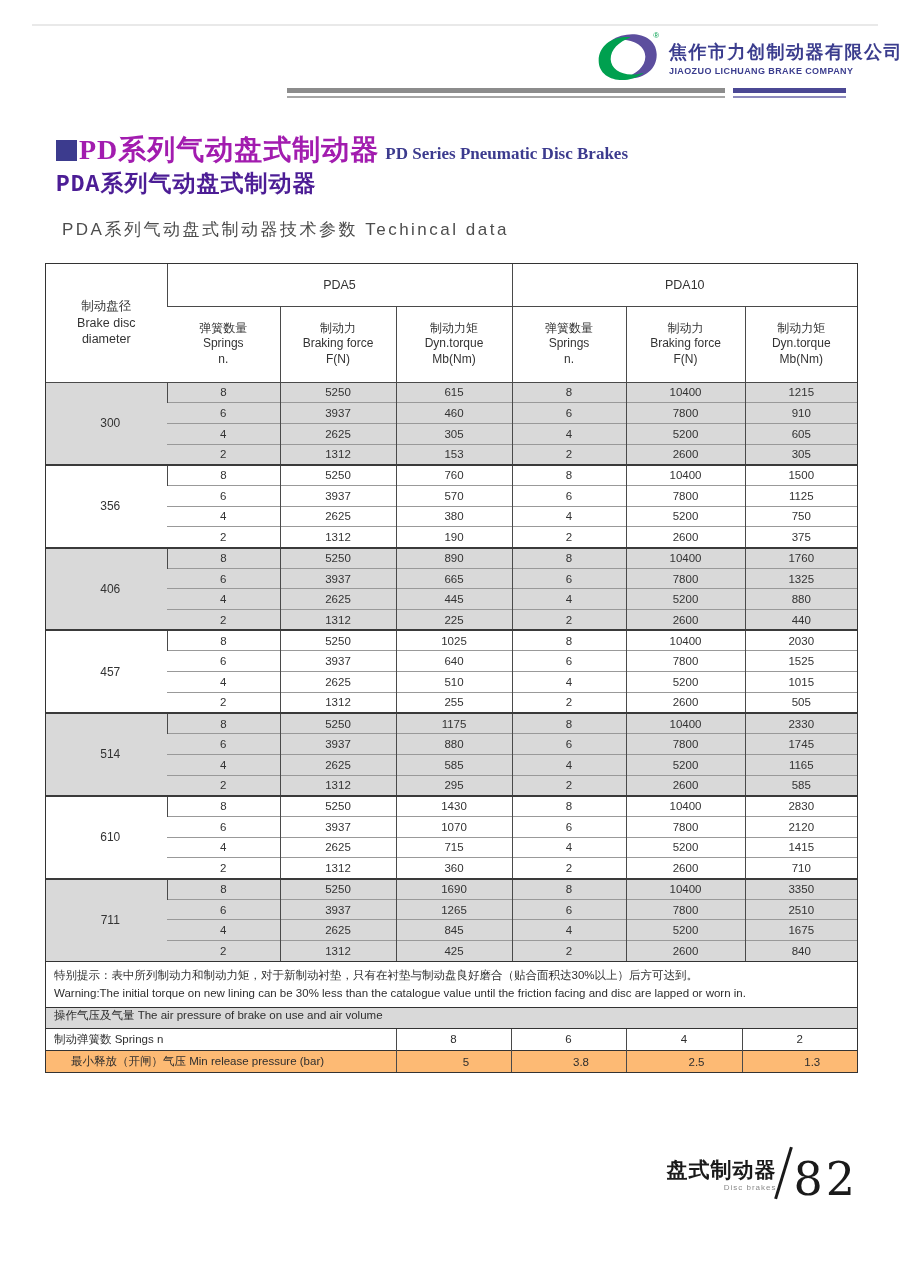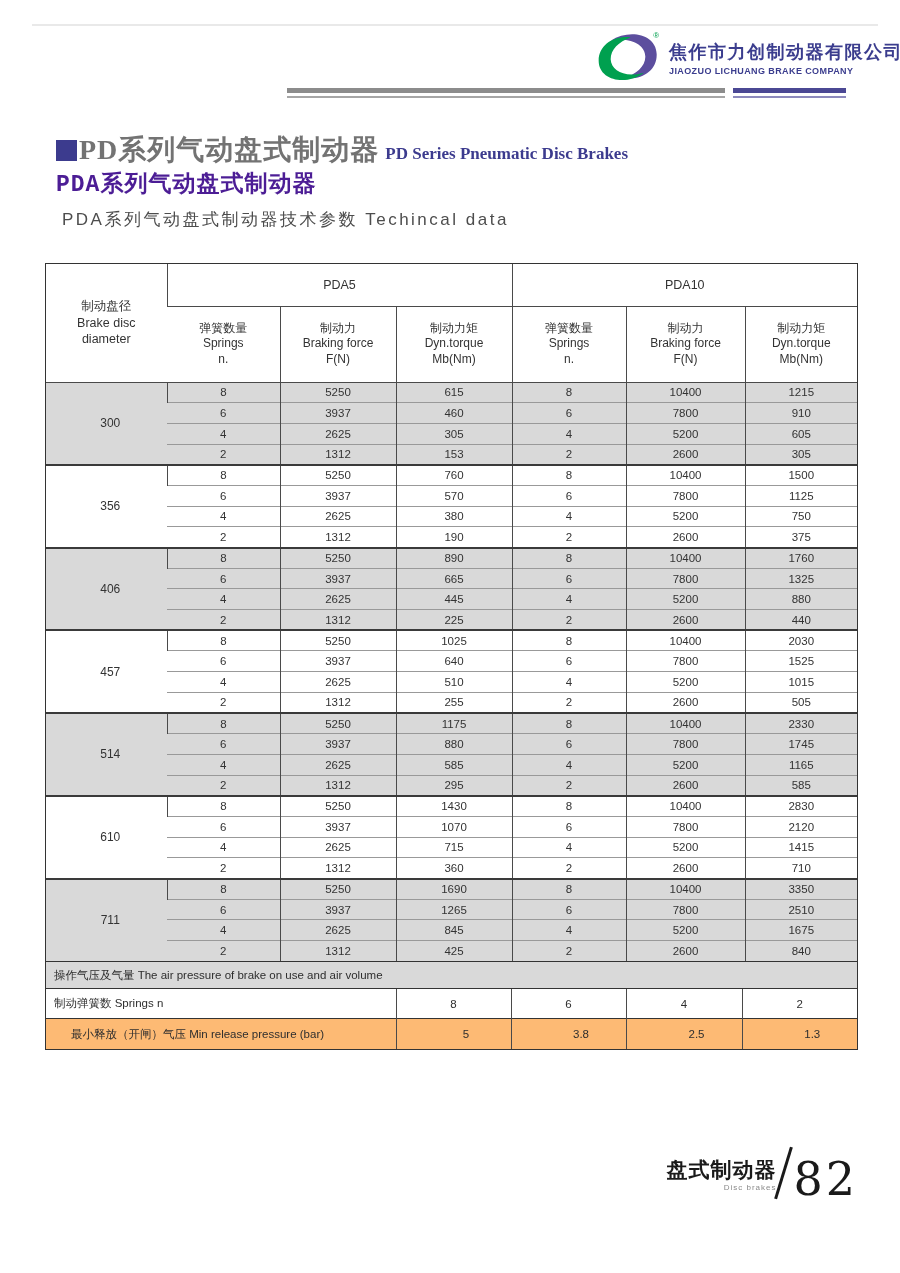--- a/index.html
+++ b/index.html
@@ -24,27 +24,27 @@
   .divider-gray  { position:absolute; left:287px; top:88px; width:438px; height:5px; background:#8c8c8c; }
   .divider-gray2 { position:absolute; left:287px; top:96px; width:438px; height:2px; background:#a6a6a6; }
   .divider-purple  { position:absolute; left:733px; top:88px; width:113px; height:5px; background:#4b4894; }
   .divider-purple2 { position:absolute; left:733px; top:96px; width:113px; height:2px; background:#8d8abd; }
 
   
   .title-row { position:absolute; left:56px; top:131px; white-space:nowrap; }
   .title-square { display:inline-block; width:21px; height:21px; background:#3c3b8e;
     vertical-align:baseline; margin-right:2px; transform:translateY(2px); }
   .title-cn { font-family:"Liberation Serif","DejaVu Serif",serif; font-weight:bold;
-    font-size:28px; color:#737373; letter-spacing:1px; }
+    font-size:28px; color:#a21caf; letter-spacing:1px; }
   .title-en { font-family:"Liberation Serif","DejaVu Serif",serif; font-weight:bold;
     font-size:17px; color:#3c3b8e; margin-left:6px; }
   .subtitle { position:absolute; left:56px; top:168px;
     font-family:Liberation Mono, monospace; font-weight:bold;
     font-size:23px; color:#4c1d95; letter-spacing:1px; }
-  .table-title { position:absolute; left:62px; top:208px; font-size:17px; color:#4d4d4d;
+  .table-title { position:absolute; left:62px; top:218px; font-size:17px; color:#4d4d4d;
     letter-spacing:2.5px; }
 
   
   .tbl-wrap { position:absolute; left:45px; top:263px; width:813px; border:1px solid #333; }
   table { border-collapse:collapse; table-layout:fixed; width:811px; }
   .t-main th, .t-main td { text-align:center; vertical-align:middle; font-weight:normal;
     color:#333; }
   .t-main th { border-left:1px solid #4a4a4a; border-bottom:1px solid #4a4a4a;
     font-size:12px; line-height:1.3; }
   .t-main th:first-child, .t-main td:first-child { border-left:none; }
@@ -52,24 +52,24 @@
   .t-main thead tr.hrow2 th { height:76px; }
   .t-main td { border-left:1px solid #4a4a4a; border-top:1px solid #999;
     font-size:11.5px; height:20.7px; }
   .t-main tr.group-start td { border-top:2px solid #3a3a3a; }
   .t-main tr.group-start.first td { border-top:1px solid #333; }
   .t-main tr.shade td { background:#d9d9d9; }
   .t-main td.diam { font-size:12px;padding-left:8px; }
 
   .notes { border-top:1px solid #333; padding:5px 8px 4px 8px; font-size:11.5px;
     line-height:1.55; color:#2e2e2e; }
-  .band { border-top:1px solid #333; background:#d9d9d9; padding:6px 8px 5px 8px;
+  .band { border-top:1px solid #333; background:#d9d9d9; padding:0 8px 5px 8px;
     font-size:11.5px; color:#2e2e2e; }
 
-  .t-bottom td { border-top:1px solid #333; font-size:11.5px; height:30px;
+  .t-bottom td { border-top:1px solid #333; font-size:11.5px; height:22px;
     vertical-align:middle; color:#2e2e2e; }
   .t-bottom td.lbl { text-align:left; padding-left:8px; }
   .t-bottom td.val { text-align:center; border-left:1px solid #4a4a4a; }
   .t-bottom tr.shade td { background:#fdba74;padding-left:25px; }
   sup { font-size:8px; }
 
   
   .footer { position:absolute; right:42px; top:1146px; display:flex; align-items:flex-end; }
   .footer-text { text-align:right; margin-bottom:10px; }
   .footer-cn { font-size:21px; font-weight:bold; color:#1a1a1a; letter-spacing:1px; }
@@ -389,20 +389,24 @@
           <td>2</td>
           <td>1312</td>
           <td>425</td>
           <td>2</td>
           <td>2600</td>
           <td>840</td>
         </tr>
       </tbody>
   </table>
 
+  <div class="notes">
+    <div>特别提示：表中所列制动力和制动力矩，对于新制动衬垫，只有在衬垫与制动盘良好磨合（贴合面积达30%以上）后方可达到。</div>
+    <div>Warning:The initial torque on new lining can be 30% less than the catalogue value until the friction facing and disc are lapped or worn in.</div>
+  </div>
 
   <div class="band">
     <span>操作气压及气量</span>
     <span>The air pressure of brake on use and air volume</span>
   </div>
 
   <table class="t-bottom">
     <colgroup>
       <col style="width:350px">
         <col style="width:115px">

